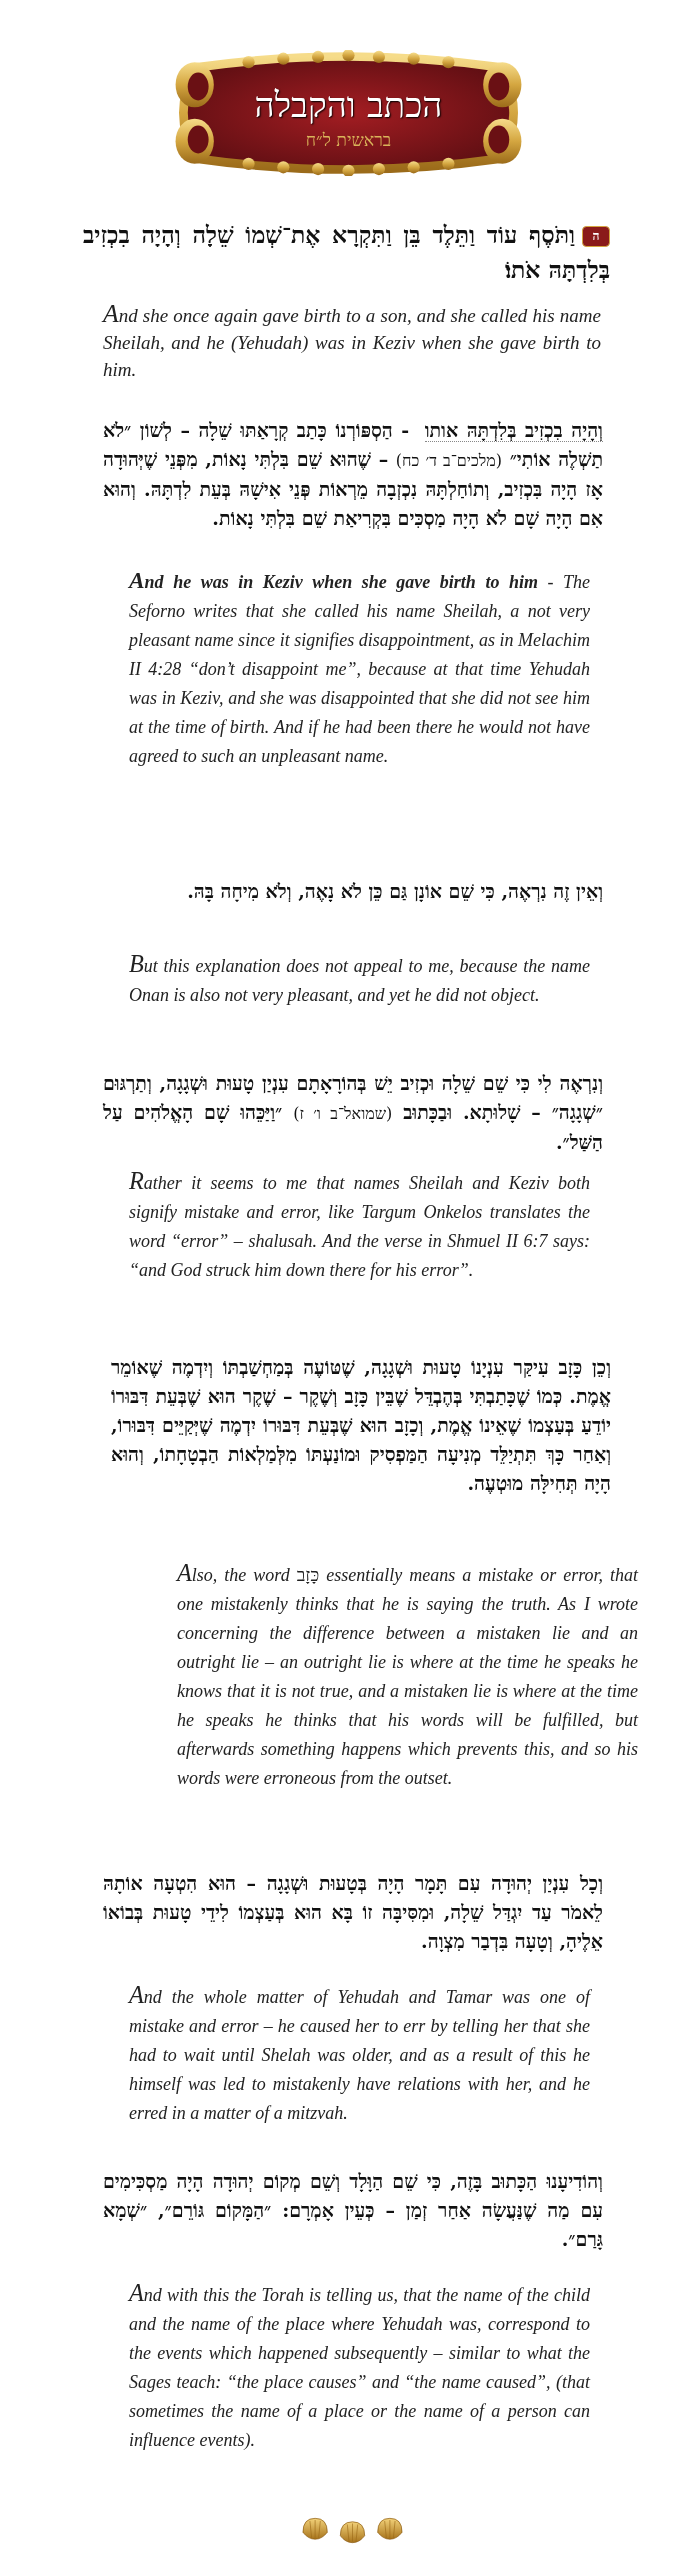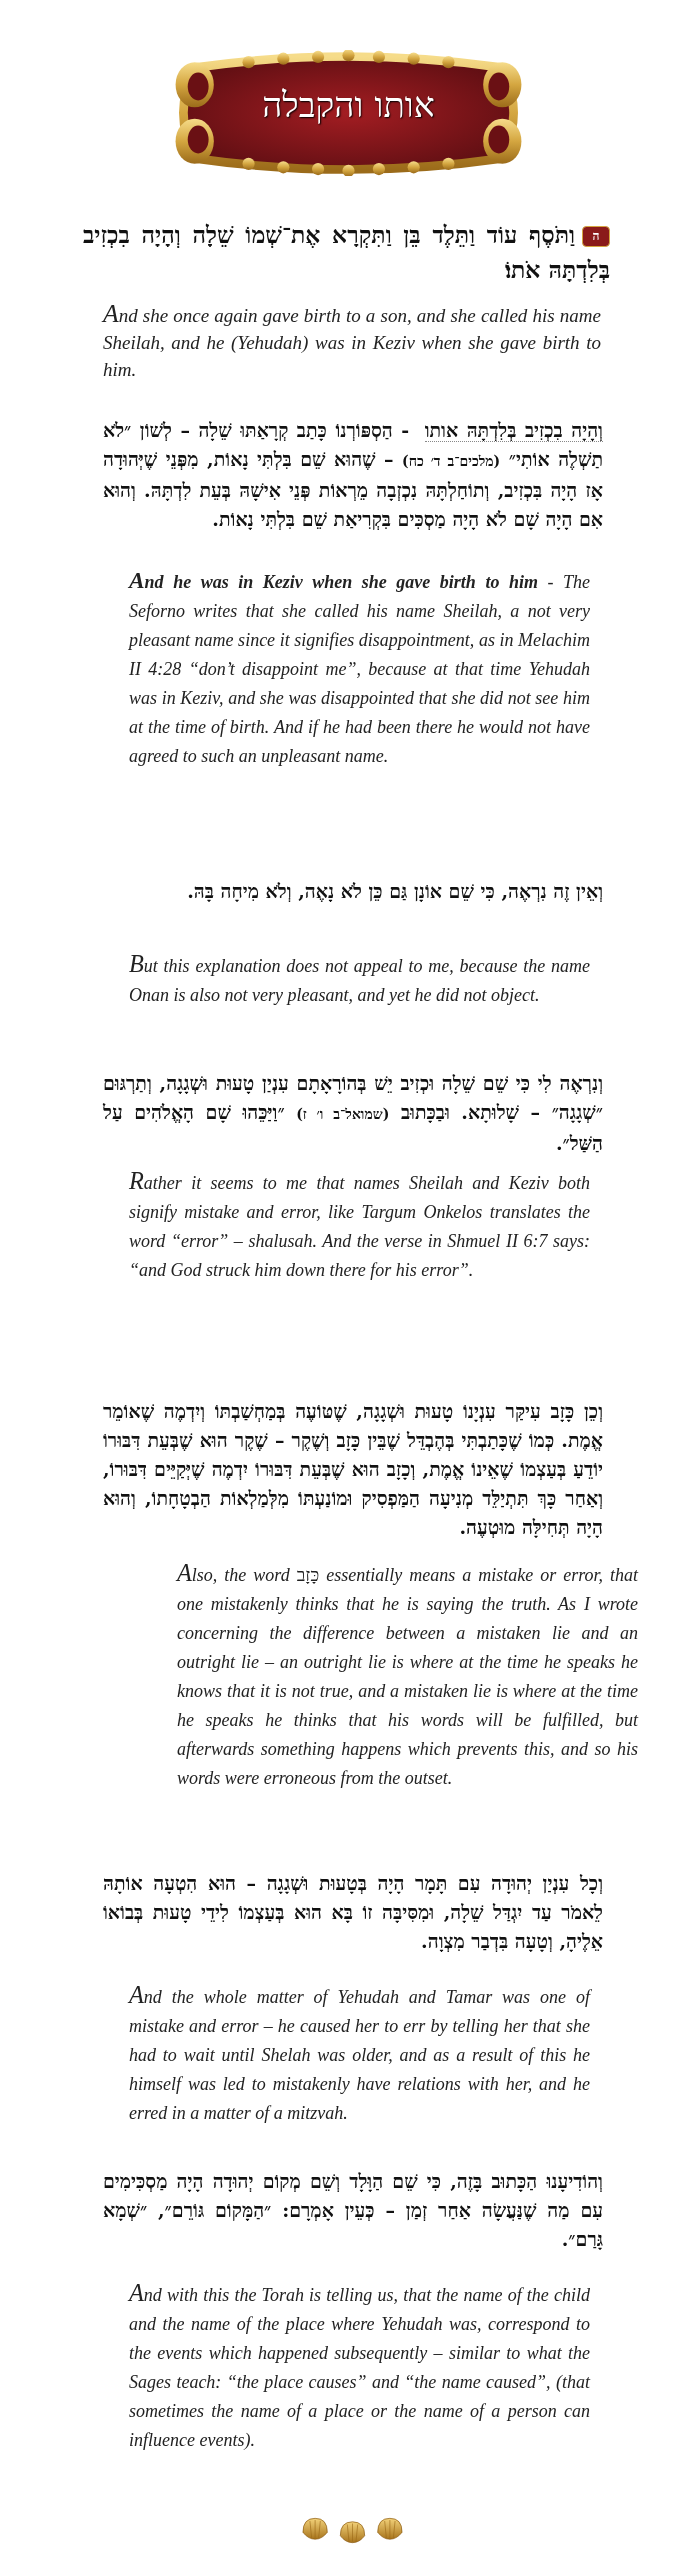--- a/index.html
+++ b/index.html
@@ -15,21 +15,21 @@
   #banner .subtitle { position:absolute; left:0; right:0; top:80px; text-align:center; font-family:"DejaVu Serif", serif; font-size:17.4px; color:#d9b45a; direction:rtl; }
 
   
   #verse { position:absolute; left:83px; width:527px; top:218px; font-size:23.5px; line-height:35px; }
   #verse-badge { display:inline-block; width:26px; height:19px; background:#8a1a1a; border:1.7px solid #d4a640; border-radius:4.4px; color:#fff; font-size:12.2px; text-align:center; line-height:19px; vertical-align:middle; margin-left:7px; }
   #translation { position:absolute; left:103px; width:498px; top:300px; font-size:19px; line-height:27px; }
 
   .block-he { position:absolute; left:103px; width:500px; font-size:19px; line-height:29px; }
   .block-en { position:absolute; left:129px; width:461px; font-size:18px; line-height:29px; }
   .underline-dots { border-bottom:0.9px dotted #888;margin-left:7px; }
-  .src { font-size:14px; font-weight:bold; }
+  .src { font-size:16px; font-weight:normal; }
 
   #footer-shells { position:absolute; left:296px; top:2513px; width:113px; height:35px; }
 </style>
 </head>
 <body>
 
 <div id="banner">
   <svg width="357" height="126" viewBox="0 0 410 145">
     <defs>
       <radialGradient id="rg" cx="50%" cy="50%" r="60%">
@@ -65,21 +65,22 @@
         <circle cx="320" cy="14" r="7"></circle>
       <circle cx="90" cy="131" r="7"></circle>
         <circle cx="130" cy="135" r="7"></circle>
         <circle cx="170" cy="137" r="7"></circle>
       <circle cx="205" cy="139" r="7"></circle>
         <circle cx="240" cy="137" r="7"></circle>
         <circle cx="280" cy="135" r="7"></circle>
         <circle cx="320" cy="131" r="7"></circle>
     </g>
   </svg>
-  <div class="title">אותו והקבלה</div>
+  <div class="title">הכתב והקבלה</div>
+  <div class="subtitle">בראשית ל״ח</div>
 </div>
 
 <div id="verse" class="he">
   <span id="verse-badge">ה</span><span>וַתֹּסֶף עוֹד וַתֵּלֶד בֵּן וַתִּקְרָא אֶת־שְׁמוֹ שֵׁלָה וְהָיָה בִכְזִיב בְּלִדְתָּהּ אֹתוֹ׃</span>
 </div>
 <div id="translation" class="en">
   <span class="dropcap">A</span><span>nd she once again gave birth to a son, and she called his name Sheilah, and he (Yehudah) was in Keziv when she gave birth to him.</span>
 </div>
 
 <div class="block-he he" style="top:416px;">
@@ -96,21 +97,21 @@
   <span class="dropcap">B</span><span>ut this explanation does not appeal to me, because the name Onan is also not very pleasant, and yet he did not object.</span>
 </div>
 
 <div class="block-he he" style="top:1069px;">
   <span>וְנִרְאֶה לִי כִּי שֵׁם שֵׁלָה וּכְזִיב יֵשׁ בְּהוֹרָאָתָם עִנְיַן טָעוּת וּשְׁגָגָה, וְתַרְגּוּם ״שְׁגָגָה״ – שָׁלוּתָא. וּבַכָּתוּב </span><span class="src">(שמואל־ב ו׳ ז)</span><span> ״וַיַּכֵּהוּ שָׁם הָאֱלֹהִים עַל הַשַּׁל״.</span>
 </div>
 <div class="block-en en" style="top:1166px;">
   <span class="dropcap">R</span><span>ather it seems to me that names Sheilah and Keziv both signify mistake and error, like Targum Onkelos translates the word “error” – shalusah. And the verse in Shmuel II 6:7 says: “and God struck him down there for his error”.</span>
 </div>
 
-<div class="block-he he" style="top:1397px;">
+<div class="block-he he" style="top:1353px;margin-left:8px;">
   <span>וְכֵן כָּזָב עִיקַּר עִנְיָנוֹ טָעוּת וּשְׁגָגָה, שֶׁטּוֹעֶה בְּמַחְשַׁבְתּוֹ וְיִדְמֶה שֶׁאוֹמֵר אֱמֶת. כְּמוֹ שֶׁכָּתַבְתִּי בְּהֶבְדֵּל שֶׁבֵּין כָּזָב וְשֶׁקֶר – שֶׁקֶר הוּא שֶׁבְּעֵת דִּבּוּרוֹ יוֹדֵעַ בְּעַצְמוֹ שֶׁאֵינוֹ אֱמֶת, וְכָזָב הוּא שֶׁבְּעֵת דִּבּוּרוֹ יִדְמֶה שֶׁיְּקַיֵּים דִּבּוּרוֹ, וְאַחַר כָּךְ תִּתְיַלֵּד מְנִיעָה הַמַּפְסִיק וּמוֹנַעְתּוֹ מִלְּמַלְאוֹת הַבְטָחָתוֹ, וְהוּא הָיָה תְּחִילָּה מוּטְעֶה.</span>
 </div>
 <div class="block-en en" style="top:1558px;margin-left:48px;">
   <span class="dropcap">A</span><span>lso, the word </span><span style="font-style:normal;font-family:'DejaVu Serif',serif;">כָּזָב</span><span> essentially means a mistake or error, that one mistakenly thinks that he is saying the truth. As I wrote concerning the difference between a mistaken lie and an outright lie – an outright lie is where at the time he speaks he knows that it is not true, and a mistaken lie is where at the time he speaks he thinks that his words will be fulfilled, but afterwards something happens which prevents this, and so his words were erroneous from the outset.</span>
 </div>
 
 <div class="block-he he" style="top:1869px;">
   <span>וְכָל עִנְיַן יְהוּדָה עִם תָּמָר הָיָה בְּטָעוּת וּשְׁגָגָה – הוּא הִטְעָה אוֹתָהּ לֵאמֹר עַד יִגְדַּל שֵׁלָה, וּמִסִּיבָּה זוֹ בָּא הוּא בְּעַצְמוֹ לִידֵי טָעוּת בְּבוֹאוֹ אֵלֶיהָ, וְטָעָה בִּדְבַר מִצְוָה.</span>
 </div>
 <div class="block-en en" style="top:1980px;">

